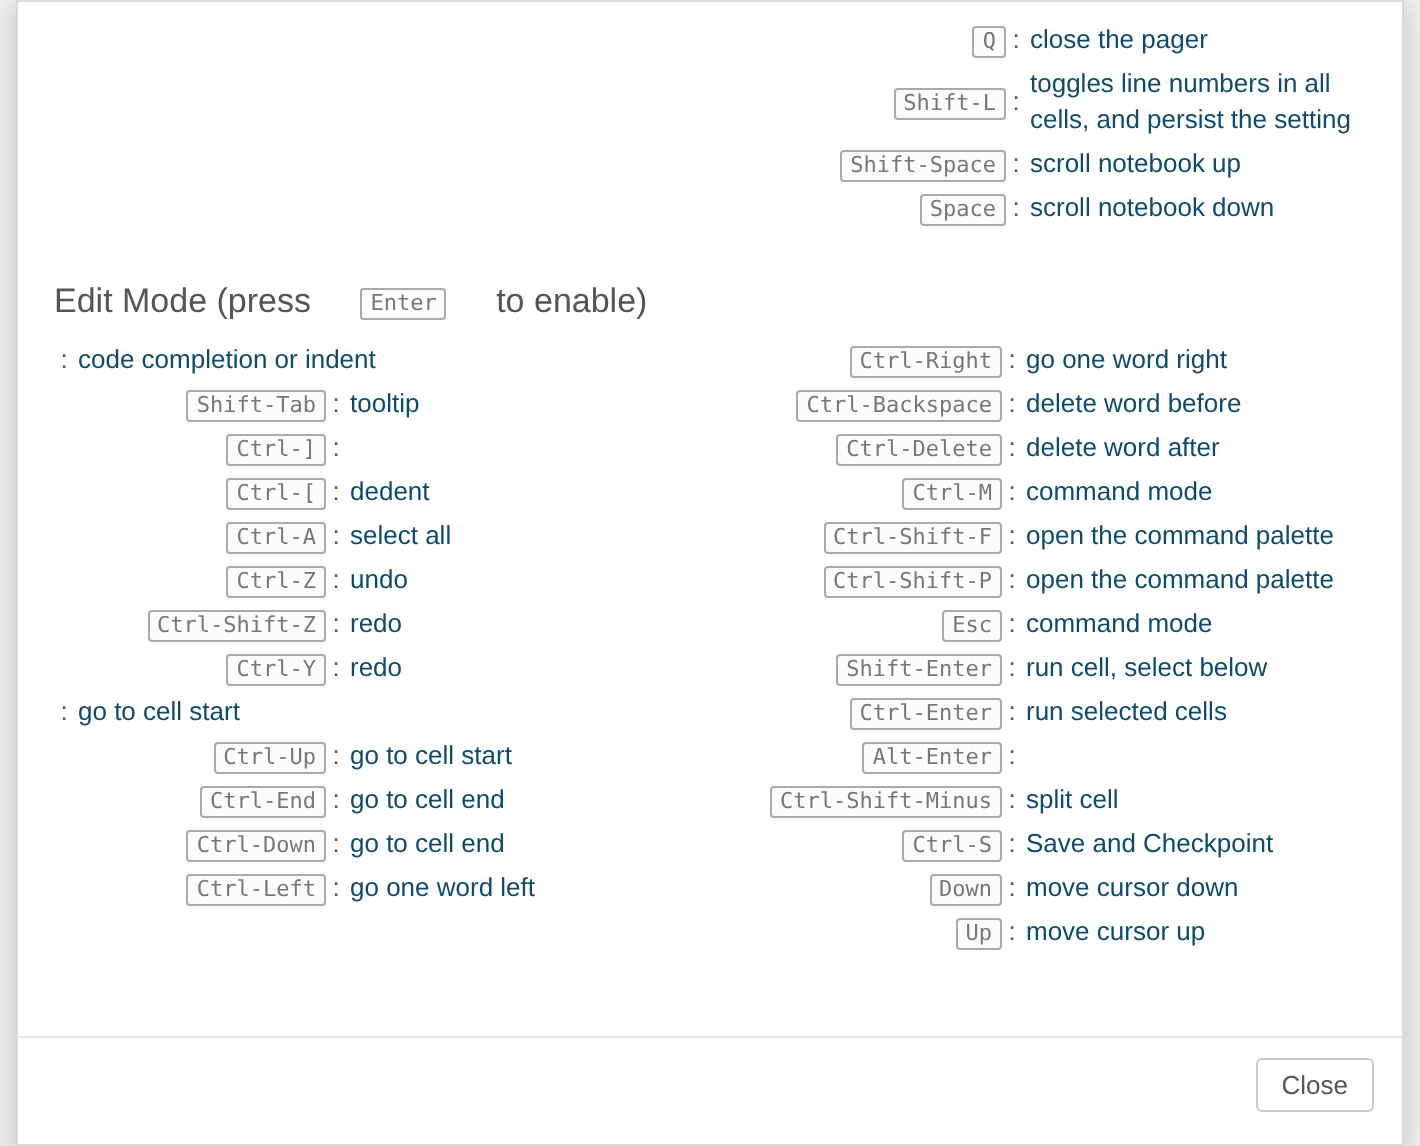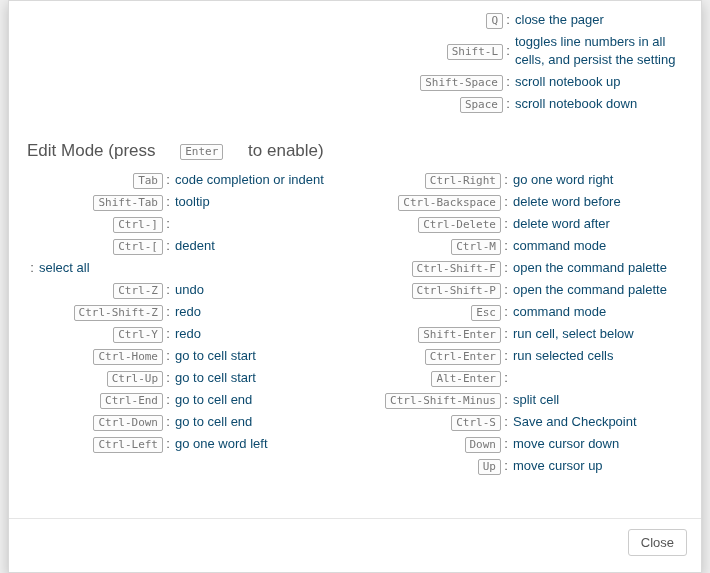--- a/index.html
+++ b/index.html
@@ -154,59 +154,58 @@
         </div>
     </div>
 
     <div class="section-title">
       <span>Edit Mode (press </span><span class="kbd">Enter</span><span> to enable)</span>
     </div>
 
     <div class="cols">
       <div class="col" id="edit-left-col">
           <div class="row">
-            <div class="keycell"><span class="kbd">Tab</span></div>
             <div class="colon">:</div>
             <div class="desc">code completion or indent</div>
           </div>
           <div class="row">
             <div class="keycell"><span class="kbd">Shift-Tab</span></div>
             <div class="colon">:</div>
             <div class="desc">tooltip</div>
           </div>
           <div class="row">
             <div class="keycell"><span class="kbd">Ctrl-]</span></div>
             <div class="colon">:</div>
           </div>
           <div class="row">
             <div class="keycell"><span class="kbd">Ctrl-[</span></div>
             <div class="colon">:</div>
             <div class="desc">dedent</div>
           </div>
           <div class="row">
+            <div class="keycell"><span class="kbd">Ctrl-A</span></div>
             <div class="colon">:</div>
             <div class="desc">select all</div>
           </div>
           <div class="row">
             <div class="keycell"><span class="kbd">Ctrl-Z</span></div>
             <div class="colon">:</div>
             <div class="desc">undo</div>
           </div>
           <div class="row">
             <div class="keycell"><span class="kbd">Ctrl-Shift-Z</span></div>
             <div class="colon">:</div>
             <div class="desc">redo</div>
           </div>
           <div class="row">
             <div class="keycell"><span class="kbd">Ctrl-Y</span></div>
             <div class="colon">:</div>
             <div class="desc">redo</div>
           </div>
           <div class="row">
-            <div class="keycell"><span class="kbd">Ctrl-Home</span></div>
             <div class="colon">:</div>
             <div class="desc">go to cell start</div>
           </div>
           <div class="row">
             <div class="keycell"><span class="kbd">Ctrl-Up</span></div>
             <div class="colon">:</div>
             <div class="desc">go to cell start</div>
           </div>
           <div class="row">
             <div class="keycell"><span class="kbd">Ctrl-End</span></div>

